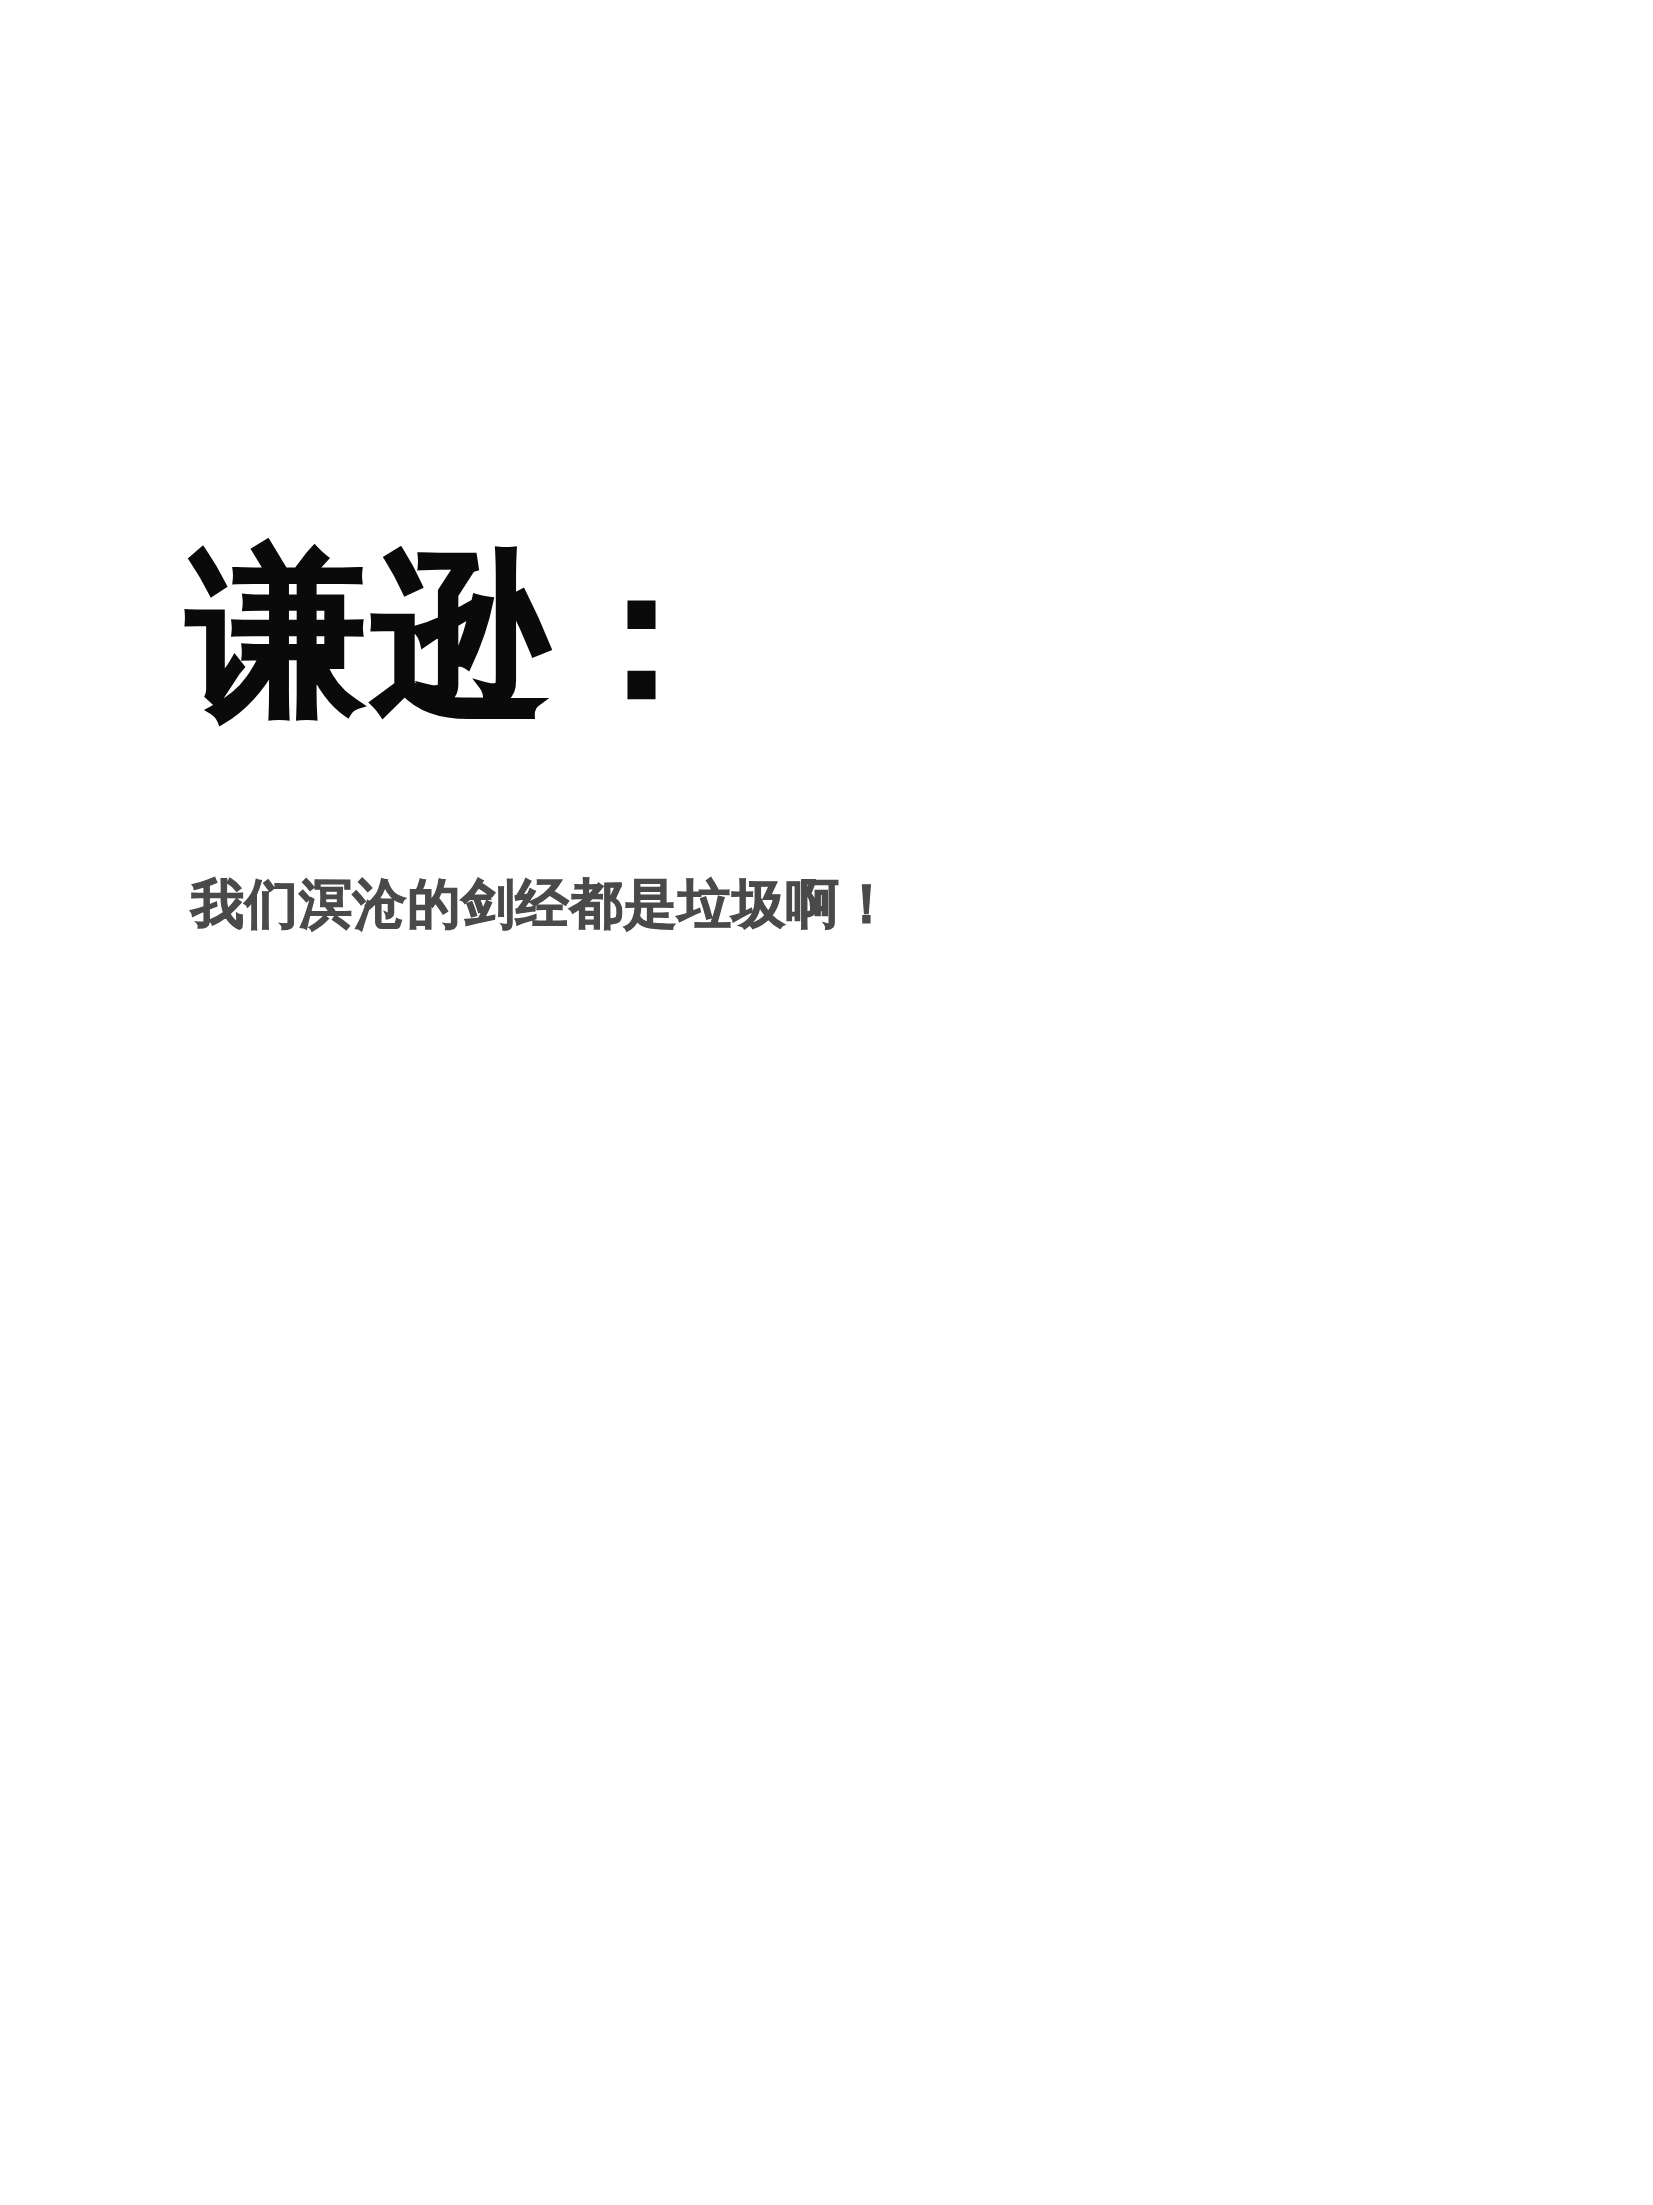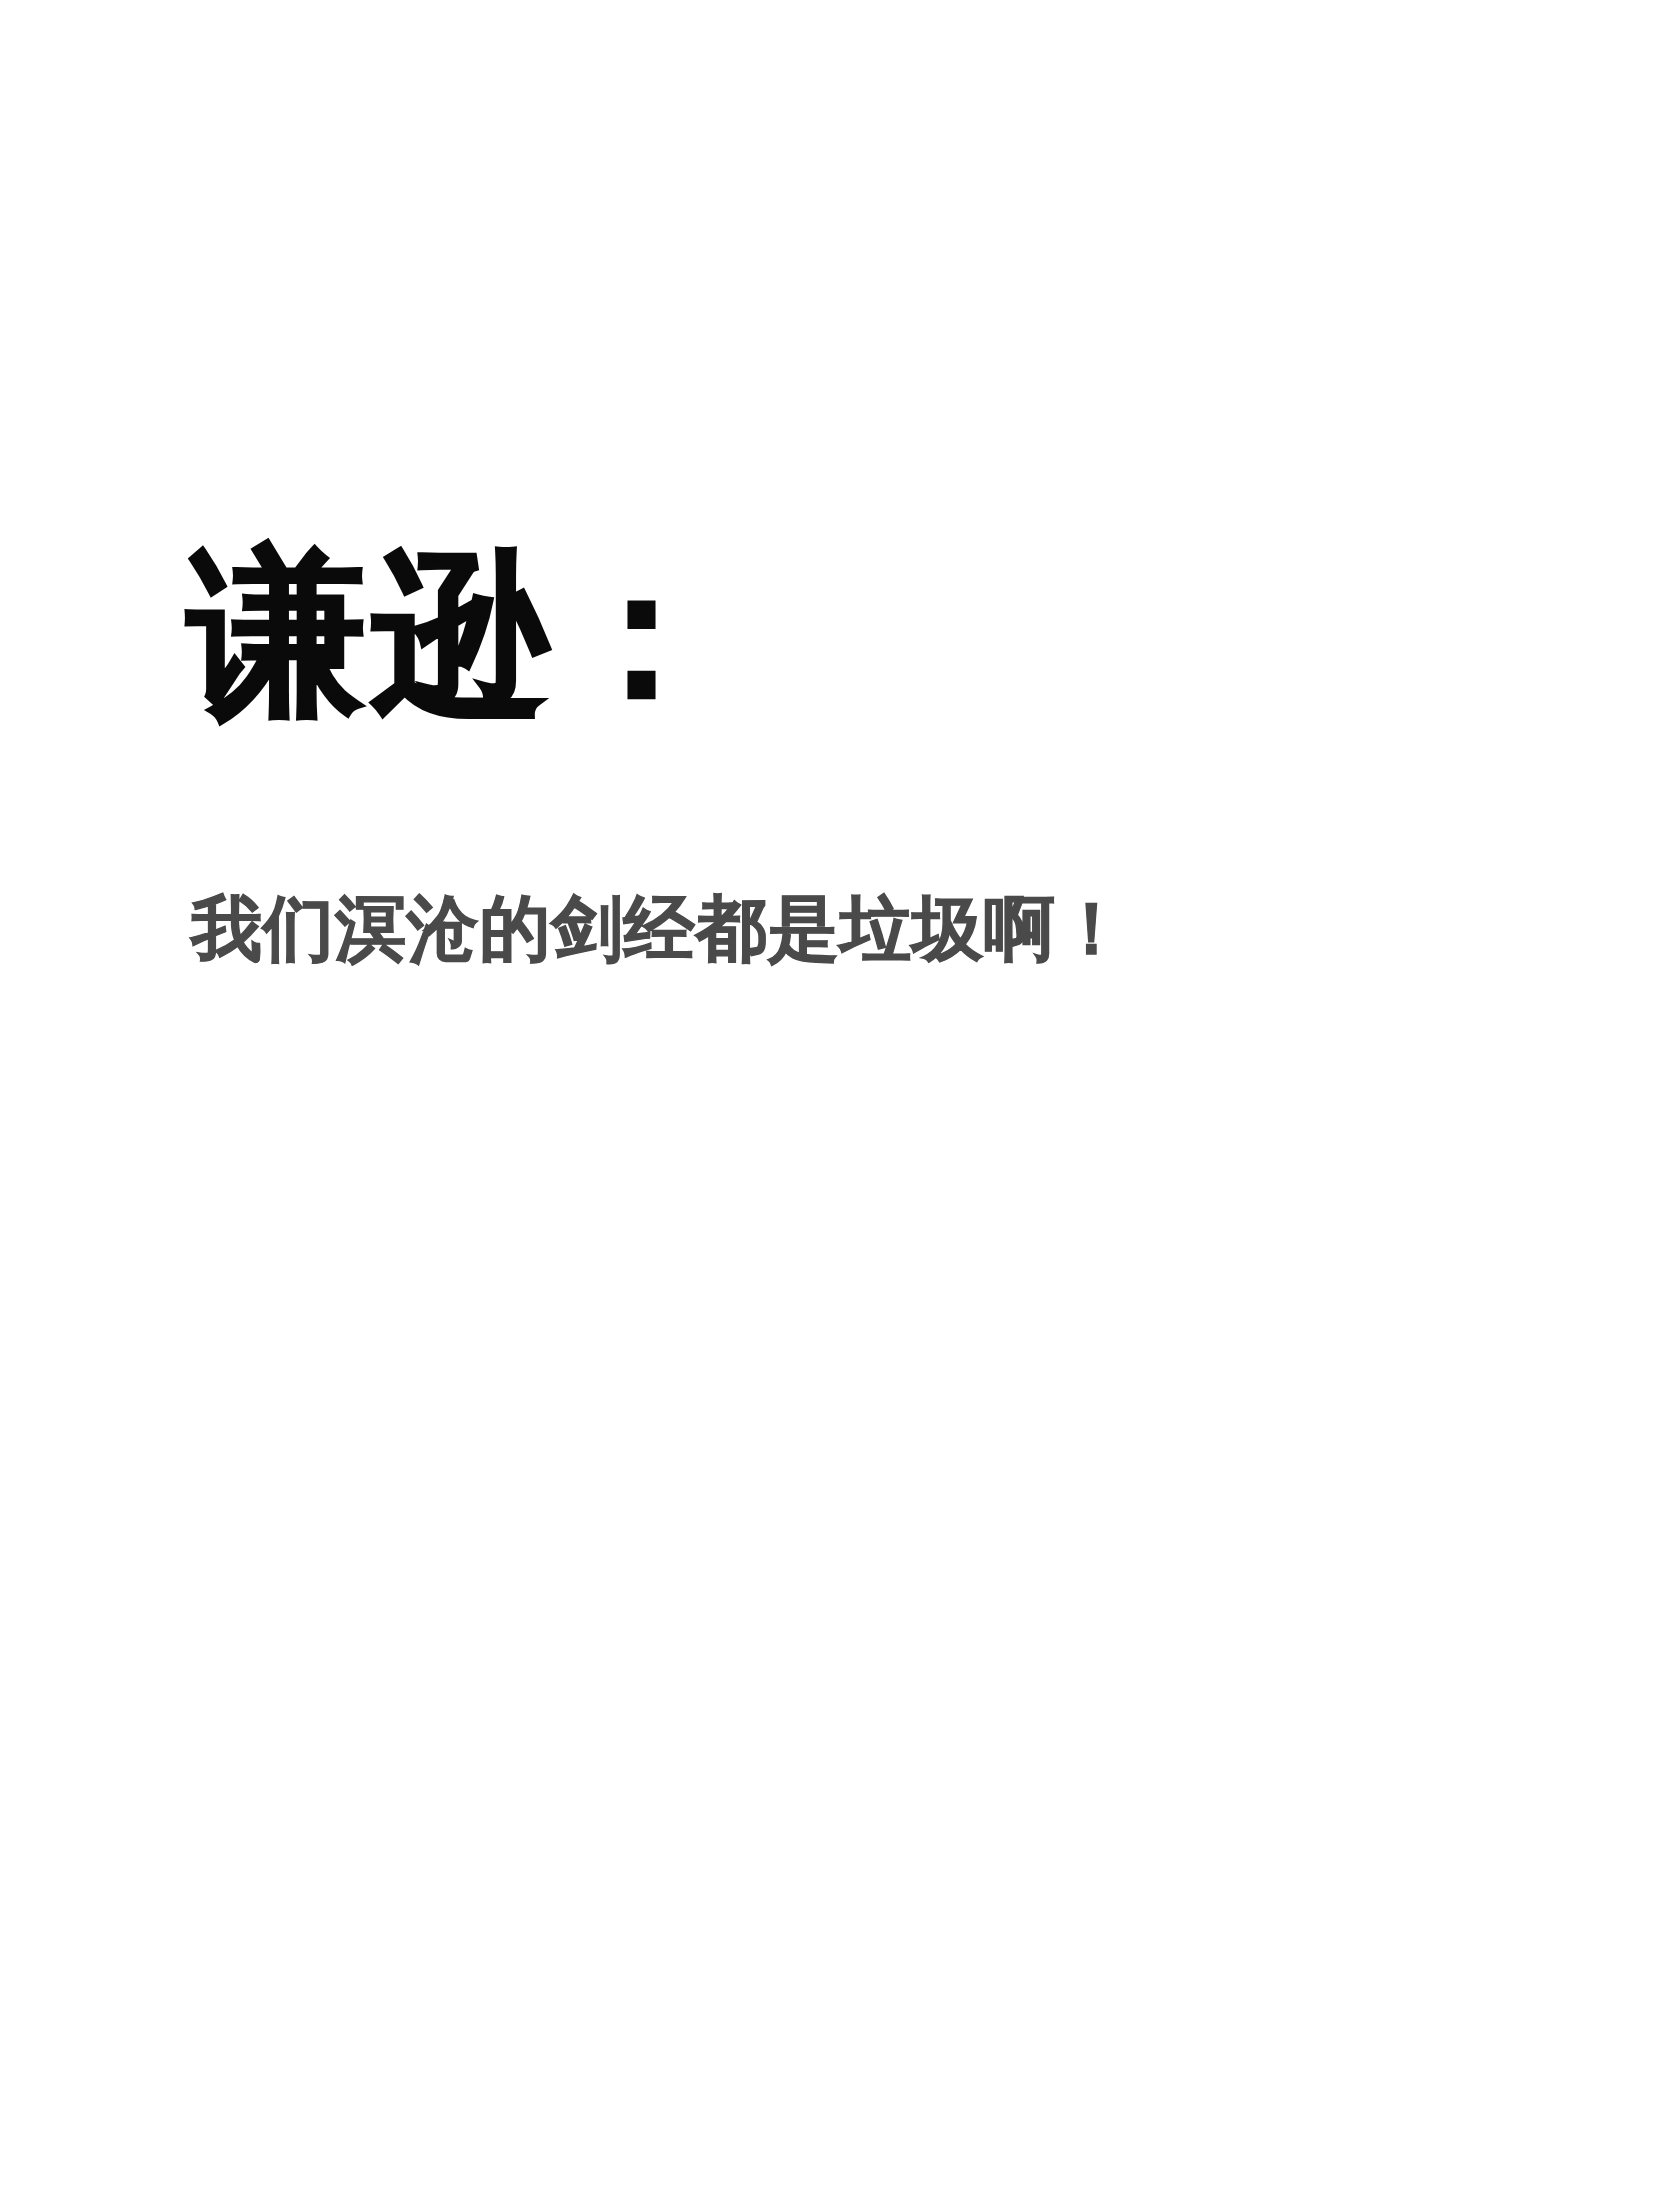--- a/index.html
+++ b/index.html
@@ -38,21 +38,21 @@
     -webkit-text-stroke: 2.7px #0a0a0a;
   }
 
   
   .subheadline {
     position: absolute;
     left: 191px;
     top: 829px;
     font-family: "DejaVu Serif", "Liberation Serif", serif;
     font-weight: 700;
-    font-size: 71px;
+    font-size: 53px;
     line-height: 1.15;
     letter-spacing: 1.1px;
     color: #4a4a4a;
     white-space: nowrap;
     -webkit-text-stroke: 1.1px #4a4a4a;
   }
 
   
   .body-text {
     position: absolute;

